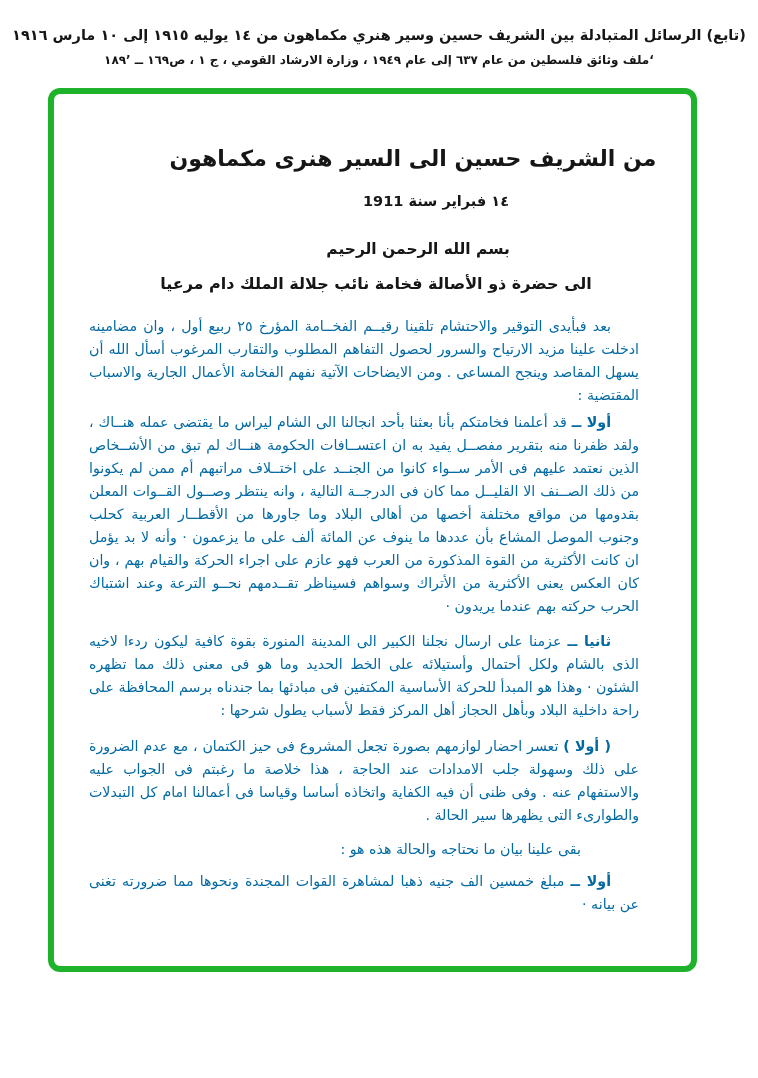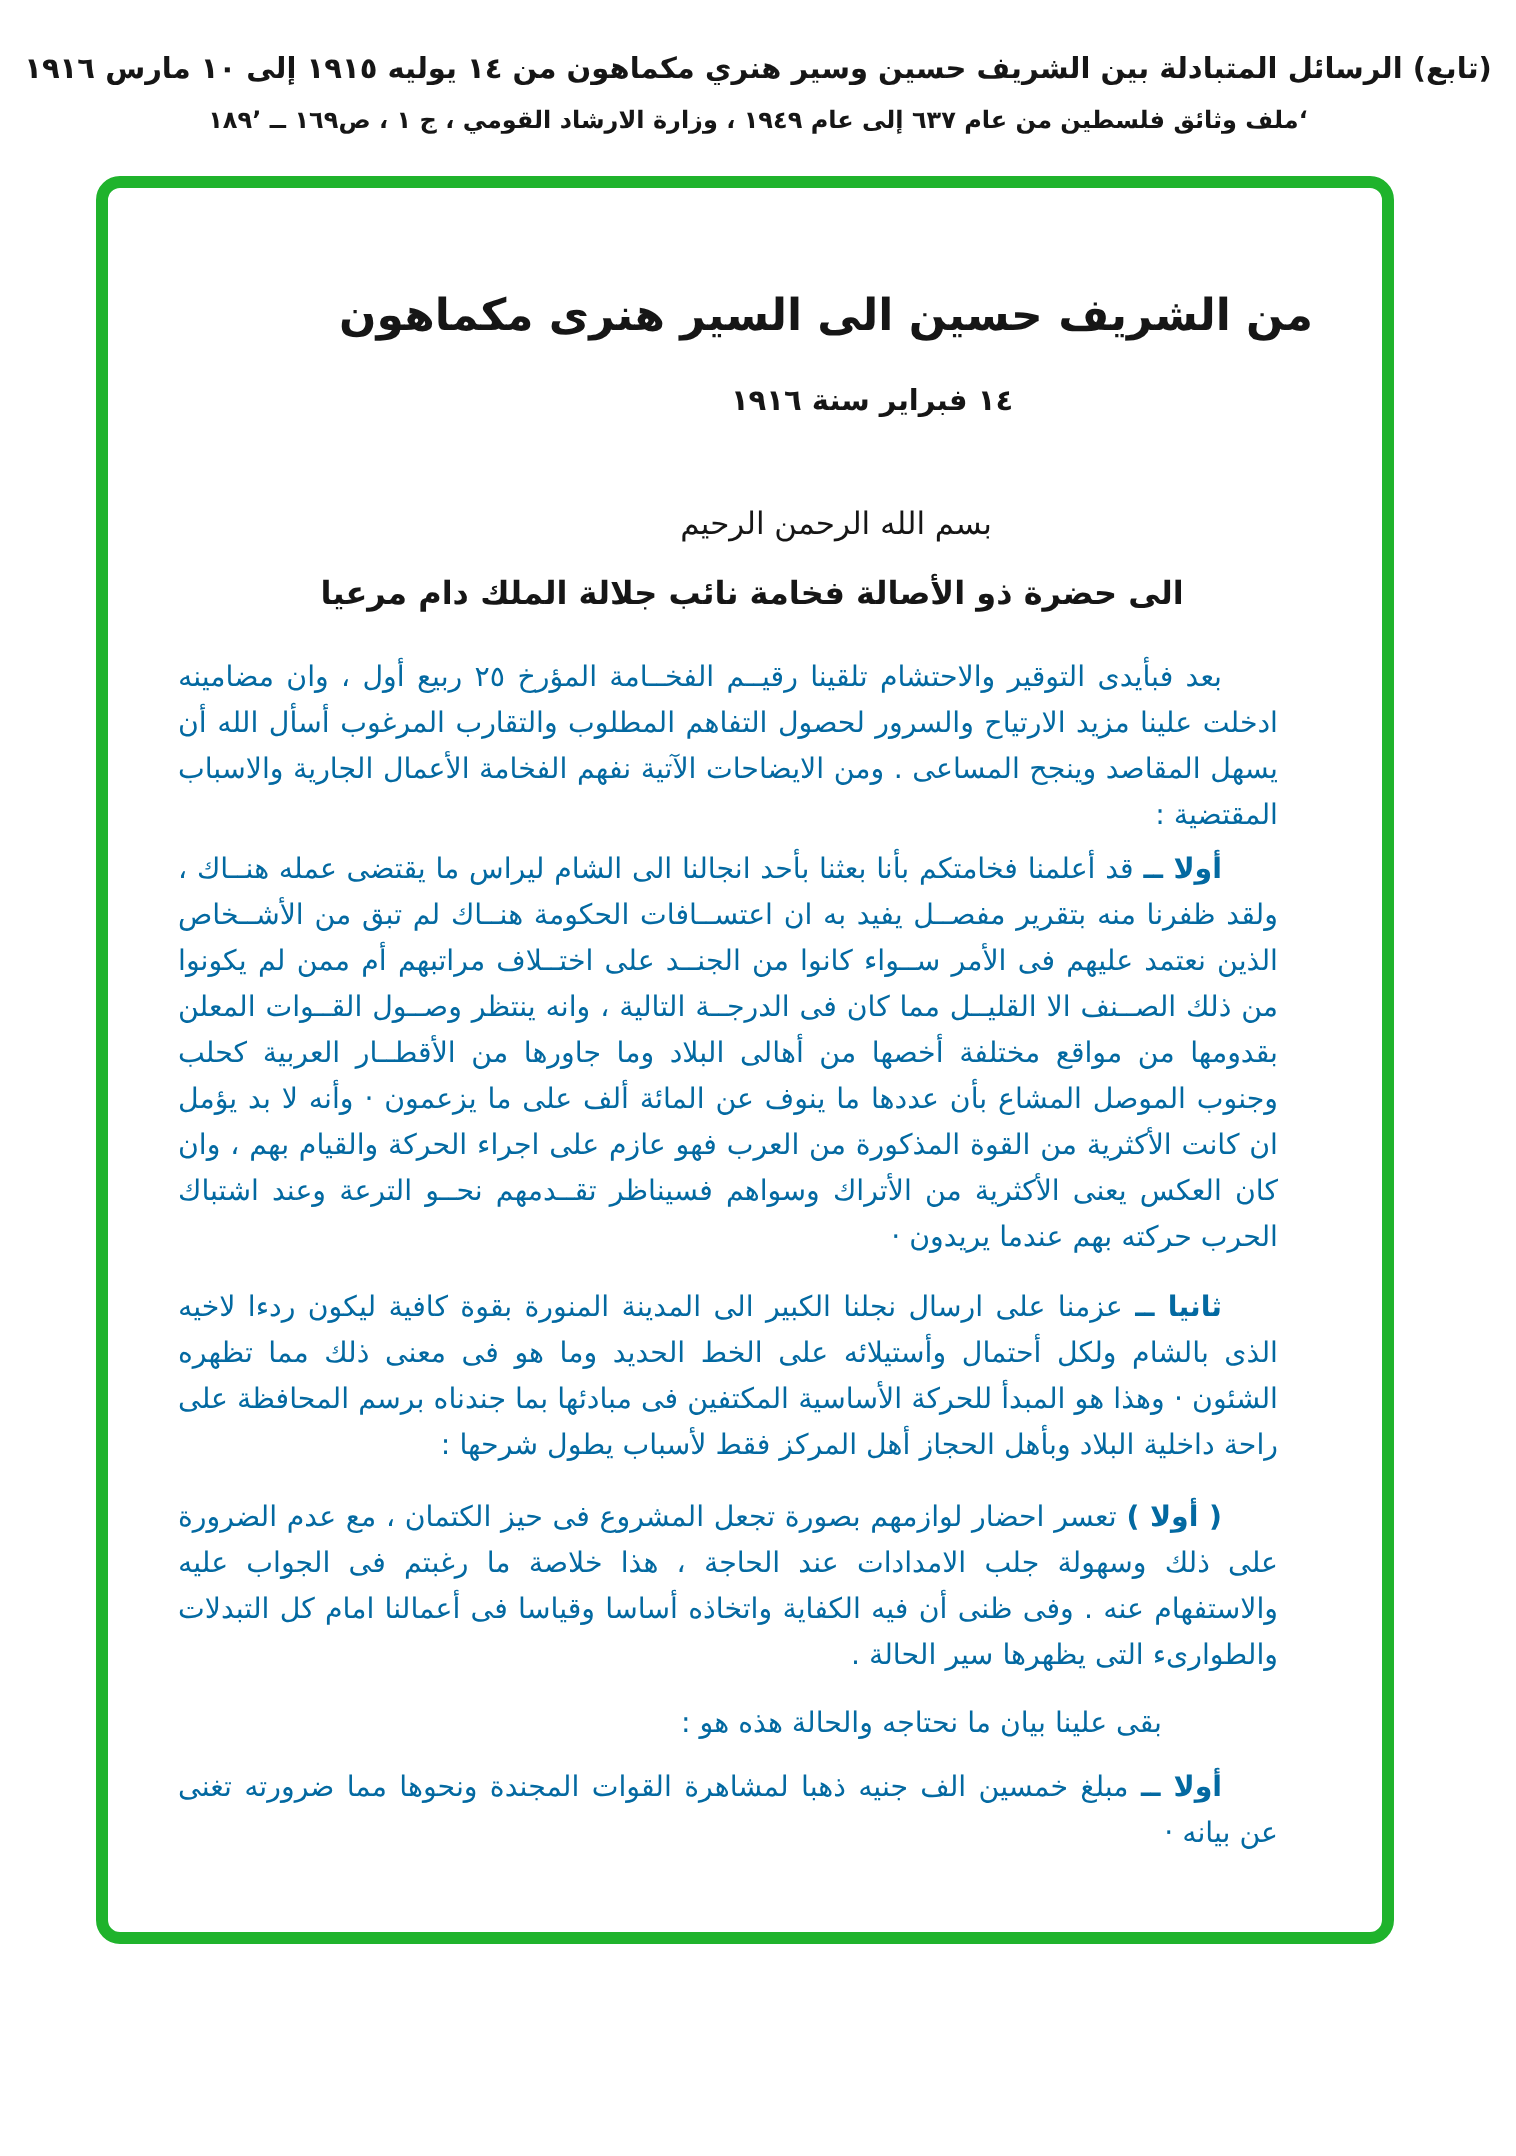--- a/index.html
+++ b/index.html
@@ -57,23 +57,23 @@
   }
   .date {
     text-align: center;
     font-weight: bold;
     font-size: 14.5px;
     margin-top: 19px;
     transform: translateX(82px);
   }
   .basmala {
     text-align: center;
-    font-weight: normal;
+    font-weight: bold;
     font-size: 15.5px;
-    margin-top: 44px;
+    margin-top: 31px;
     transform: translateX(64px);
   }
   .salutation {
     text-align: center;
     font-weight: bold;
     font-size: 16px;
     margin-top: 16px;
     transform: translateX(22px);
   }
 
@@ -112,21 +112,21 @@
 
   <div class="header">
     <div class="header-line1">(تابع) الرسائل المتبادلة بين الشريف حسين وسير هنري مكماهون من ١٤ يوليه ١٩١٥ إلى ١٠ مارس ١٩١٦</div>
     <div class="header-line2">ʻملف وثائق فلسطين من عام ٦٣٧ إلى عام ١٩٤٩ ، وزارة الارشاد القومي ، ج ١ ، ص١٦٩ ــ ١٨٩ʼ</div>
   </div>
 
   <div class="letter-box">
 
     <div class="title">من الشريف حسين الى السير هنرى مكماهون</div>
 
-    <div class="date">١٤ فبراير سنة ١٩١٦</div>
+    <div class="date">١٤ فبراير سنة 1911</div>
 
     <div class="basmala">بسم الله الرحمن الرحيم</div>
 
     <div class="salutation">الى حضرة ذو الأصالة فخامة نائب جلالة الملك دام مرعيا</div>
 
     <div class="body-text">
 
       <p class="p1">
         <span class="para-lead"></span>
         <span>بعد فبأيدى التوقير والاحتشام تلقينا رقيــم الفخــامة المؤرخ ٢٥ ربيع أول ، وان مضامينه ادخلت علينا مزيد الارتياح والسرور لحصول التفاهم المطلوب والتقارب المرغوب أسأل الله أن يسهل المقاصد وينجح المساعى . ومن الايضاحات الآتية نفهم الفخامة الأعمال الجارية والاسباب المقتضية :</span>

